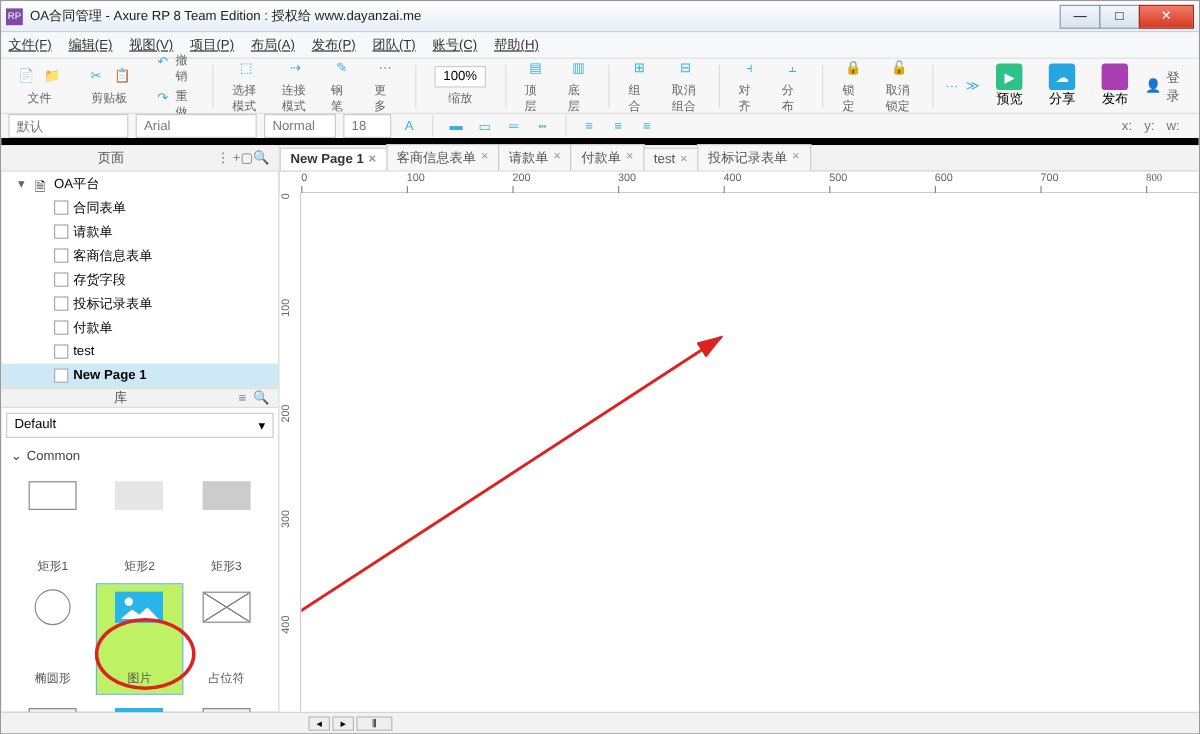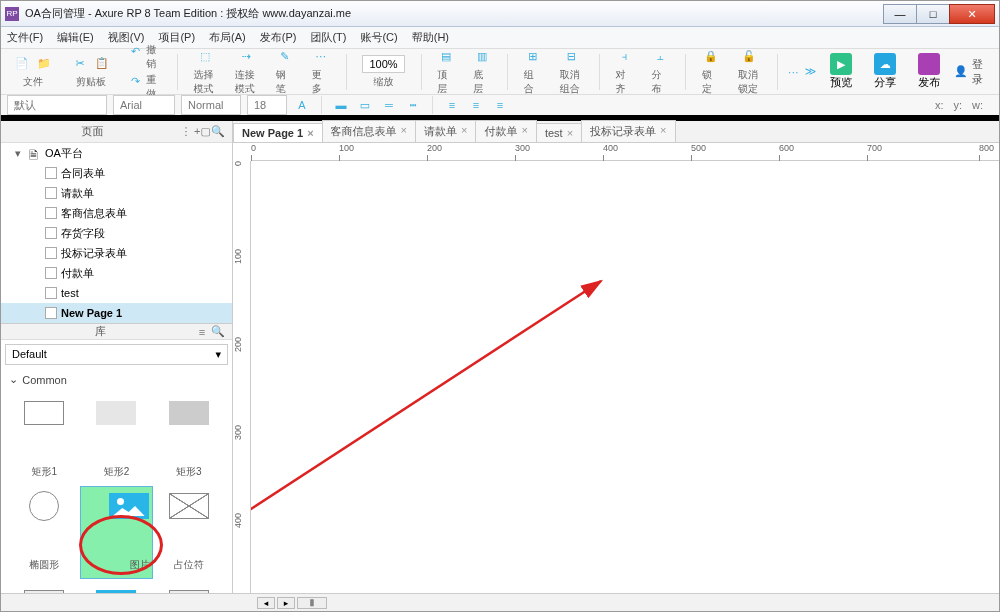--- a/index.html
+++ b/index.html
@@ -4,21 +4,21 @@
 <style>
 *{box-sizing:border-box;margin:0;padding:0;font-family:"Microsoft YaHei",Arial,sans-serif;font-size:11px;}
 body{background:#fff;width:1000px;height:612px;overflow:hidden;position:relative;border:1px solid #999;}
 .titlebar{height:26px;background:linear-gradient(#fdfdfe,#e8eef6);border-bottom:1px solid #b8c4d6;display:flex;align-items:center;padding:0 4px;}
 .titlebar .appicon{width:14px;height:14px;background:#7e4aa3;margin-right:6px;color:#fff;font-size:8px;line-height:14px;text-align:center;}
 .titlebar .title{flex:1;color:#222;}
 .winbtns{display:flex;gap:0;}
 .winbtn{width:34px;height:20px;border:1px solid #8a9ab0;background:linear-gradient(#f4f7fb,#d9e2ee);text-align:center;line-height:18px;font-size:11px;margin-left:-1px;}
 .winbtn.close{background:linear-gradient(#f07a6a,#d43a20);color:#fff;border-color:#a02c18;width:46px;}
 .menubar{height:22px;display:flex;align-items:center;padding:0 6px;gap:14px;border-bottom:1px solid #ddd;background:#f7f8f9;}
-.menubar span{color:#333;}
+.menubar span{color:#333;text-decoration:underline;}
 .toolbar{height:46px;background:#f7f7f7;border-bottom:1px solid #ddd;display:flex;align-items:center;padding:0 6px;gap:6px;}
 .tbgroup{display:flex;flex-direction:column;align-items:center;gap:2px;padding:2px 6px;}
 .tbgroup .icns{display:flex;gap:4px;}
 .tbgroup .lbl{font-size:10px;color:#666;}
 .ticn{width:18px;height:18px;display:inline-flex;align-items:center;justify-content:center;color:#3bb0e0;}
 .sep{width:1px;height:36px;background:#ddd;margin:0 4px;}
 .zoom{border:1px solid #ccc;padding:2px 6px;background:#fff;}
 .bigbtn{display:flex;flex-direction:column;align-items:center;padding:0 8px;}
 .bigbtn .bi{width:22px;height:22px;border-radius:3px;}
 .preview{background:#2ec288;}
@@ -39,21 +39,21 @@
 .treeitem.sel{background:#cfe8f6;}
 .treeitem .arw{width:10px;color:#666;}
 .treeitem .fico{width:12px;height:12px;border:1px solid #aaa;background:#fff;}
 .treeitem .fico.folder{border:none;background:none;}
 .libsec{border-top:1px solid #ccc;flex:1;display:flex;flex-direction:column;min-height:0;}
 .libsel{padding:4px;}
 .libsel .dd{border:1px solid #ccc;background:#fff;padding:3px 6px;display:flex;justify-content:space-between;}
 .libcat{padding:4px 8px;display:flex;align-items:center;gap:4px;color:#444;}
 .widgets{display:grid;grid-template-columns:repeat(3,1fr);gap:2px;padding:4px 8px;overflow:auto;}
 .widget{display:flex;flex-direction:column;align-items:center;gap:4px;padding:6px 2px;}
-.widget.sel{background:#86efac;outline:1px solid #62b5df;align-items:flex-end;}
+.widget.sel{background:#bef264;outline:1px solid #62b5df;}
 .wshape{width:42px;height:26px;display:flex;align-items:center;justify-content:center;}
 .r1{border:1px solid #888;background:#fff;width:40px;height:24px;}
 .r2{background:#e6e6e6;width:40px;height:24px;}
 .r3{background:#ccc;width:40px;height:24px;}
 .ellip{width:30px;height:30px;border:1px solid #888;border-radius:50%;}
 .imgic{width:40px;height:26px;background:#29b5e8;position:relative;}
 .imgic::before{content:"";position:absolute;left:8px;top:5px;width:7px;height:7px;border-radius:50%;background:#fff;}
 .imgic::after{content:"";position:absolute;left:4px;bottom:3px;width:32px;height:10px;background:#fff;clip-path:polygon(0 100%,30% 20%,50% 60%,70% 0,100% 100%);}
 .place{width:40px;height:26px;border:1px solid #888;background:linear-gradient(to top right,transparent 48%,#888 49%,#888 51%,transparent 52%),linear-gradient(to top left,transparent 48%,#888 49%,#888 51%,transparent 52%);}
 .btnshape{width:40px;height:18px;border:1px solid #888;background:#eee;font-size:7px;text-align:center;line-height:16px;}
@@ -201,21 +201,21 @@
       <div class="lbl">发布</div>
     </div>
   <div class="login">
       <span>👤</span>
       <span>登录</span>
     </div>
 </div>
 
 <div class="proptoolbar">
   <div class="pf" style="width:100px">默认</div>
-  <div class="pf" style="width:62px">Arial</div>
+  <div class="pf" style="width:101px">Arial</div>
   <div class="pf" style="width:60px">Normal</div>
   <div class="pf" style="width:40px">18</div>
   <span class="ticn">A</span>
   <div class="sep" style="height:18px"></div>
   <span class="ticn">▬</span>
   <span class="ticn">▭</span>
   <span class="ticn">═</span>
   <span class="ticn">┅</span>
   <div class="sep" style="height:18px"></div>
   <span class="ticn">≡</span>
@@ -384,21 +384,21 @@
       </div>
     <div class="ruler-h" id="rulerh">
         <div class="tick" style="left: 0px;">0</div>
         <div class="tick" style="left: 88px;">100</div>
         <div class="tick" style="left: 176px;">200</div>
         <div class="tick" style="left: 264px;">300</div>
         <div class="tick" style="left: 352px;">400</div>
         <div class="tick" style="left: 440px;">500</div>
         <div class="tick" style="left: 528px;">600</div>
         <div class="tick" style="left: 616px;">700</div>
-        <div class="tick" style="left: 728px;">800</div>
+        <div class="tick" style="left: 704px; font-family: Liberation Serif, serif;">800</div>
       </div>
     <div class="canvaswrap">
       <div class="ruler-v" id="rulerv">
           <div class="tick" style="top: 0px;">0</div>
           <div class="tick" style="top: 88px;">100</div>
           <div class="tick" style="top: 176px;">200</div>
           <div class="tick" style="top: 264px;">300</div>
           <div class="tick" style="top: 352px;">400</div>
         </div>
       <div class="canvas">

